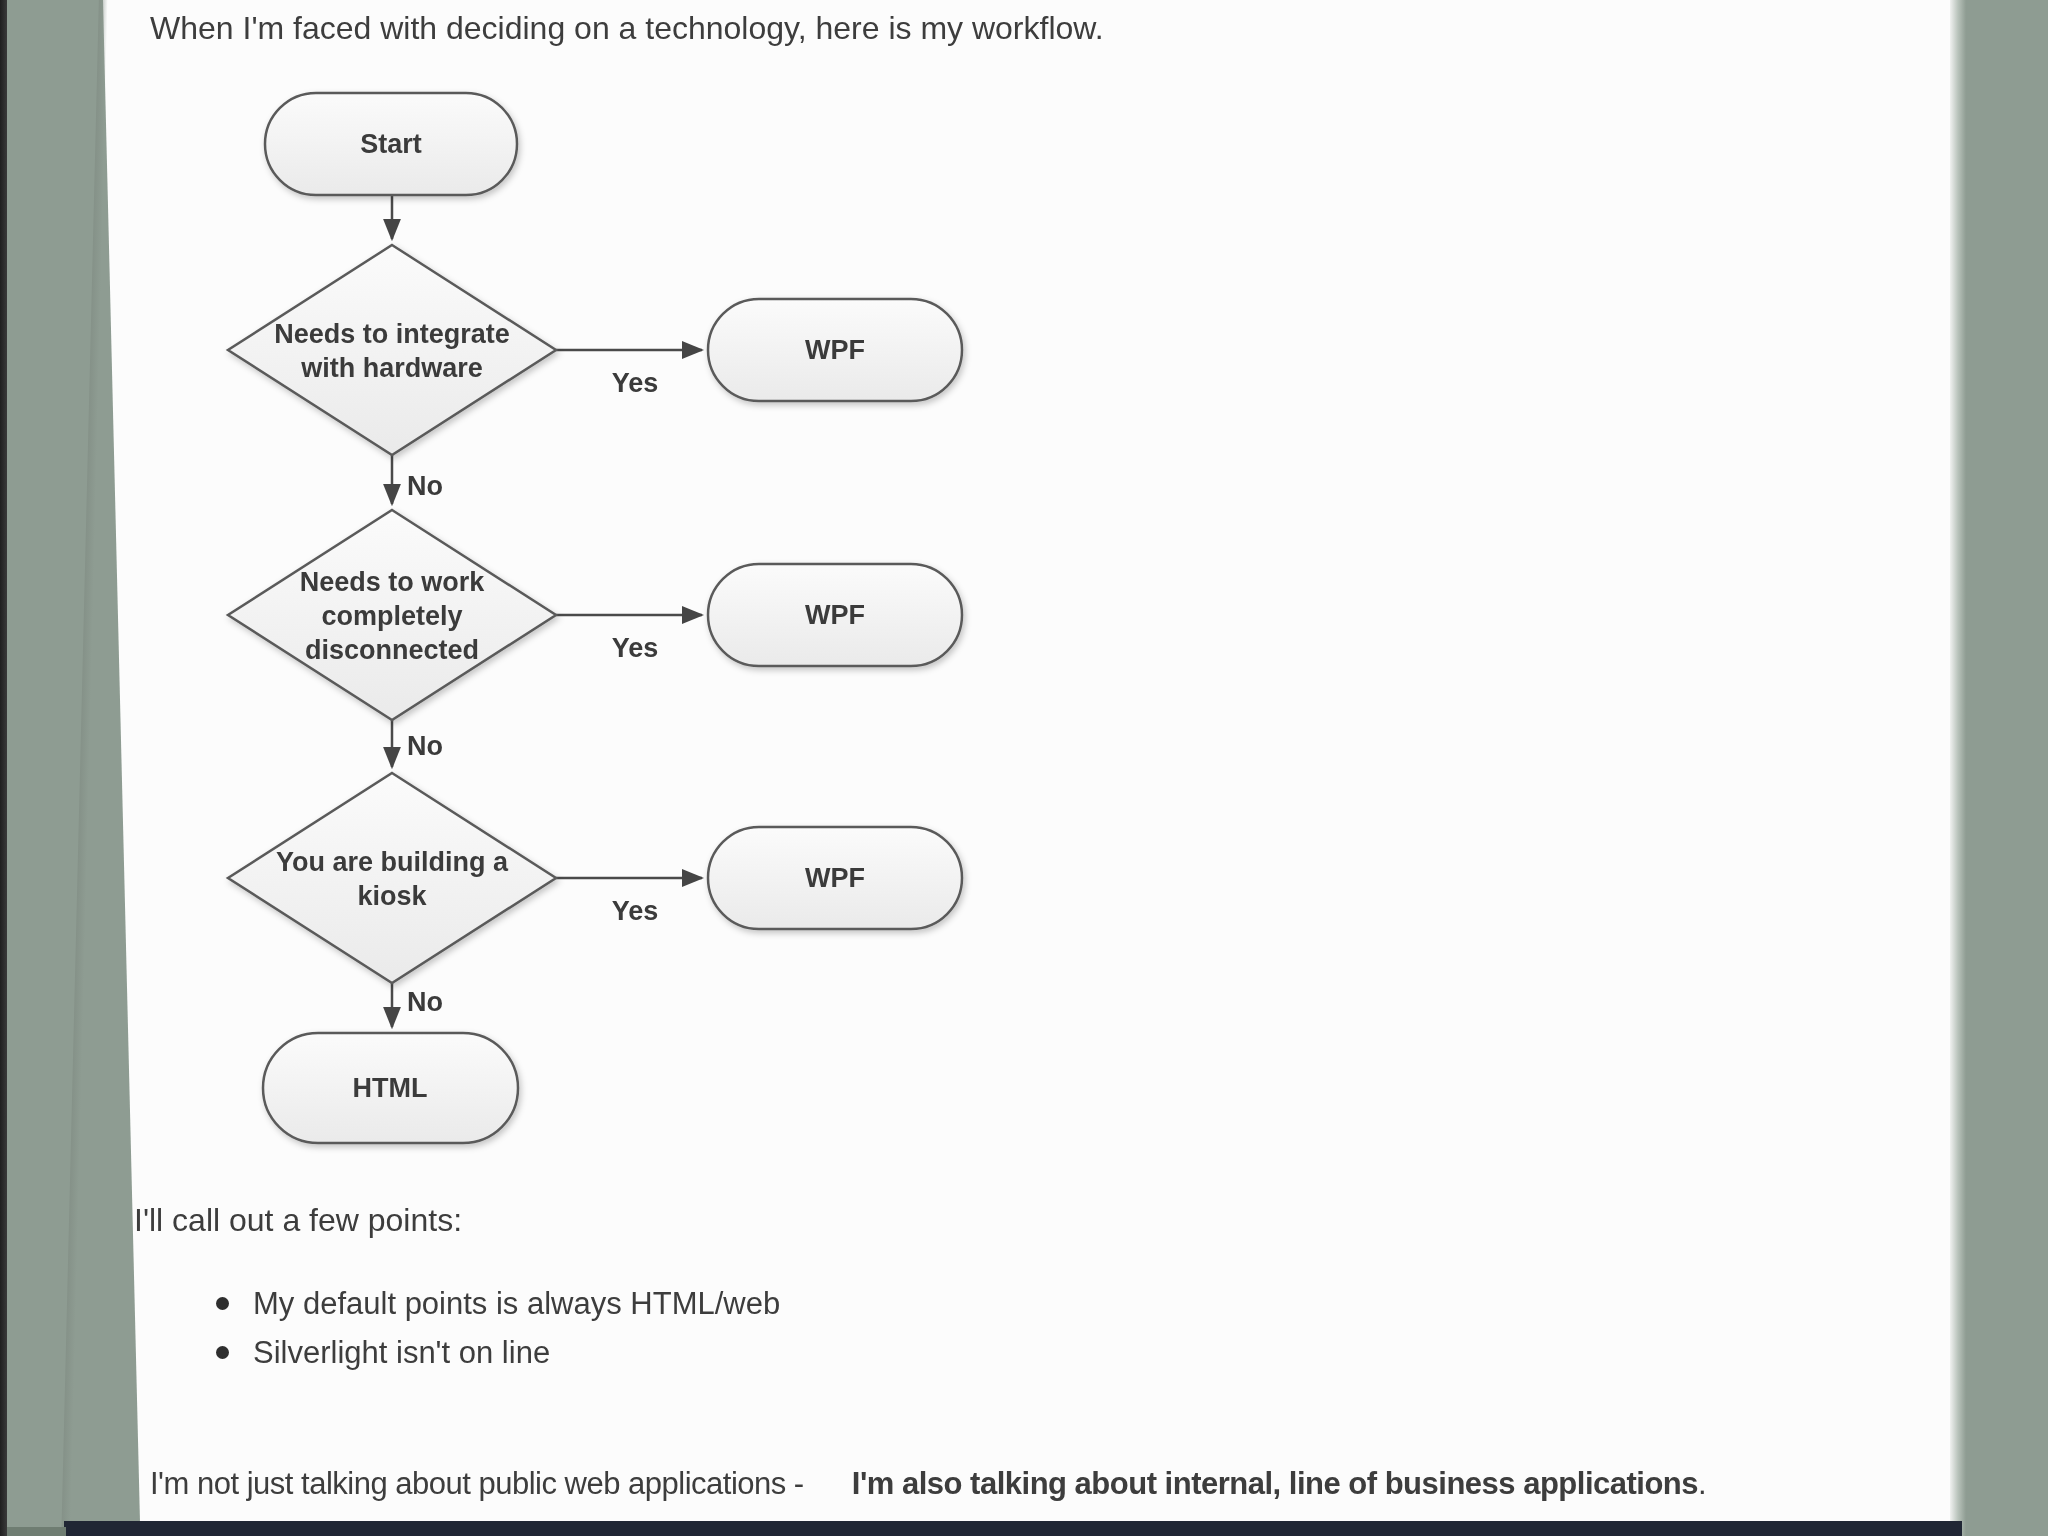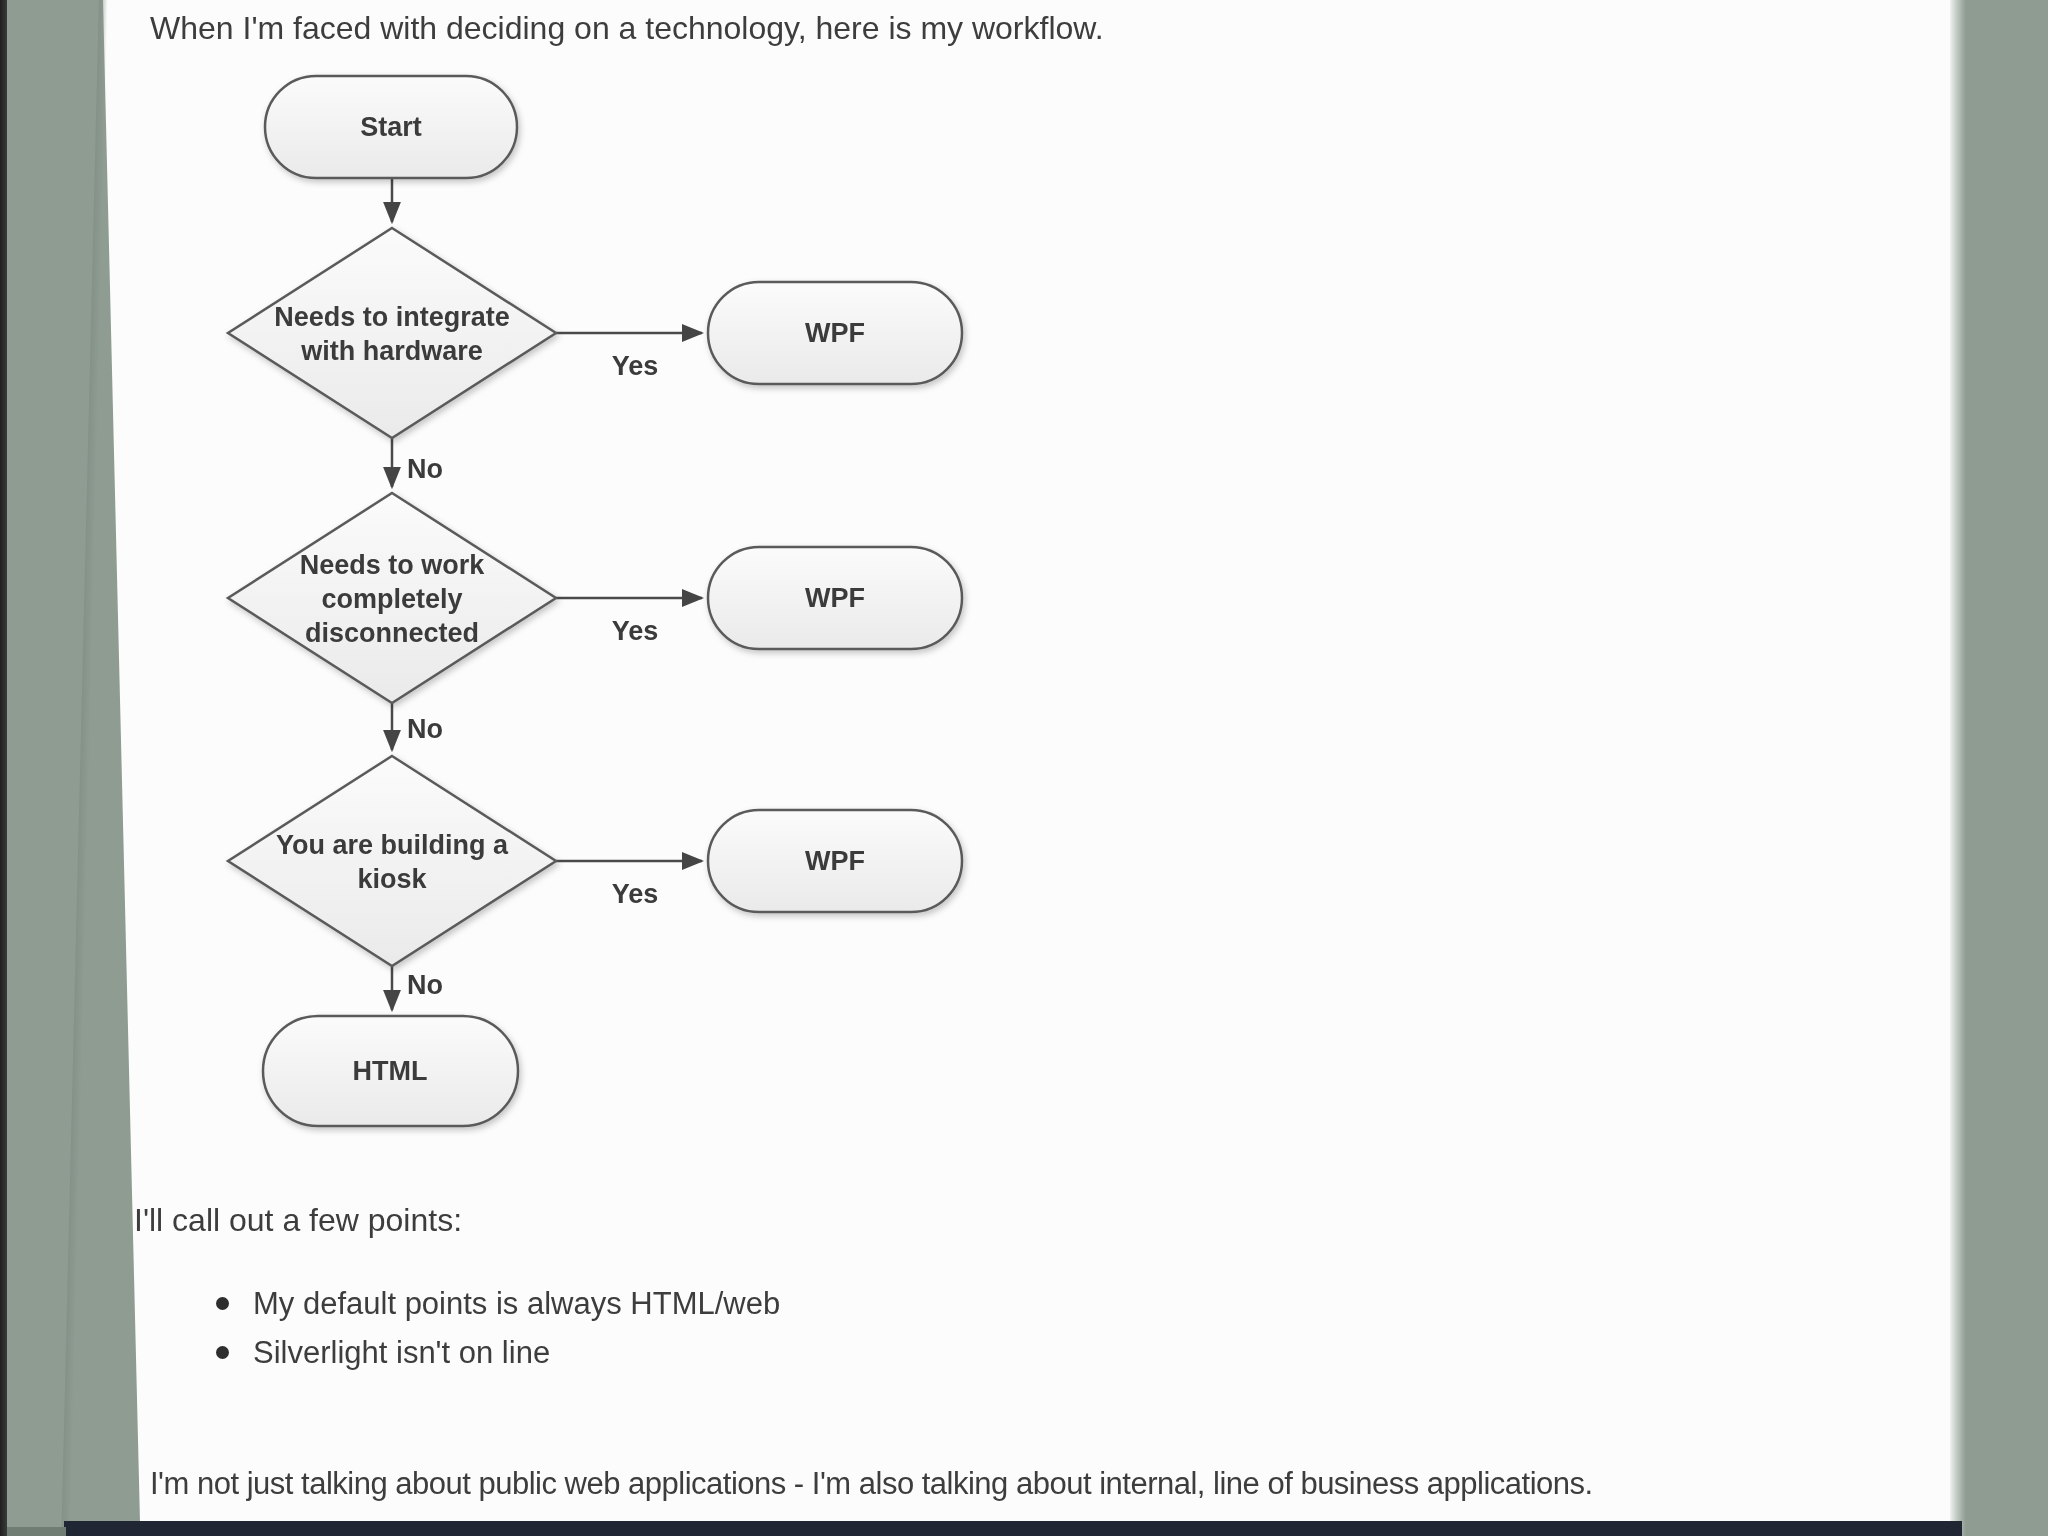--- a/index.html
+++ b/index.html
@@ -42,21 +42,21 @@
   .bottom-left-shade{
     position:absolute;left:0;top:1527px;width:66px;height:9px;
     background:#6f7d72;z-index:5;
   }
   .ink{color:#3d3d3d;text-align:center;}
   .intro-paragraph{
     position:absolute;left:150px;top:6px;font-size:32px;line-height:44px;
     z-index:3;white-space:nowrap;
   }
   .flowchart{
-    position:absolute;left:130px;top:38px;width:880px;height:1120px;z-index:3;
+    position:absolute;left:130px;top:55px;width:880px;height:1120px;z-index:3;
   }
   .flowchart svg{display:block;width:880px;height:1120px;}
   .fc-label{
     font-family:"Liberation Sans",sans-serif;
     font-size:27px;font-weight:600;fill:#3b3b3b;
   }
   .points-intro{
     position:absolute;left:134px;top:1198px;font-size:32px;line-height:44px;
     z-index:3;white-space:nowrap;
   }
@@ -70,21 +70,21 @@
   }
   .bullet-dot{
     width:13px;height:13px;border-radius:50%;background:#2e2e2e;
     margin-right:24px;flex:0 0 auto;
   }
   .italic{}
   .closing-paragraph{
     position:absolute;left:150px;top:1462px;font-size:31px;line-height:44px;
     letter-spacing:-0.5px;z-index:3;white-space:nowrap;
   }
-  .closing-paragraph .bold{font-weight:normal;}
+  .closing-paragraph .bold{font-weight:bold;margin-left:40px;}
 </style>
 </head>
 <body>
 
 <div id="screen">
 
   <div class="page"></div>
 
   <div class="intro-paragraph ink">When I'm faced with deciding on a technology, here is my workflow.</div>
 

